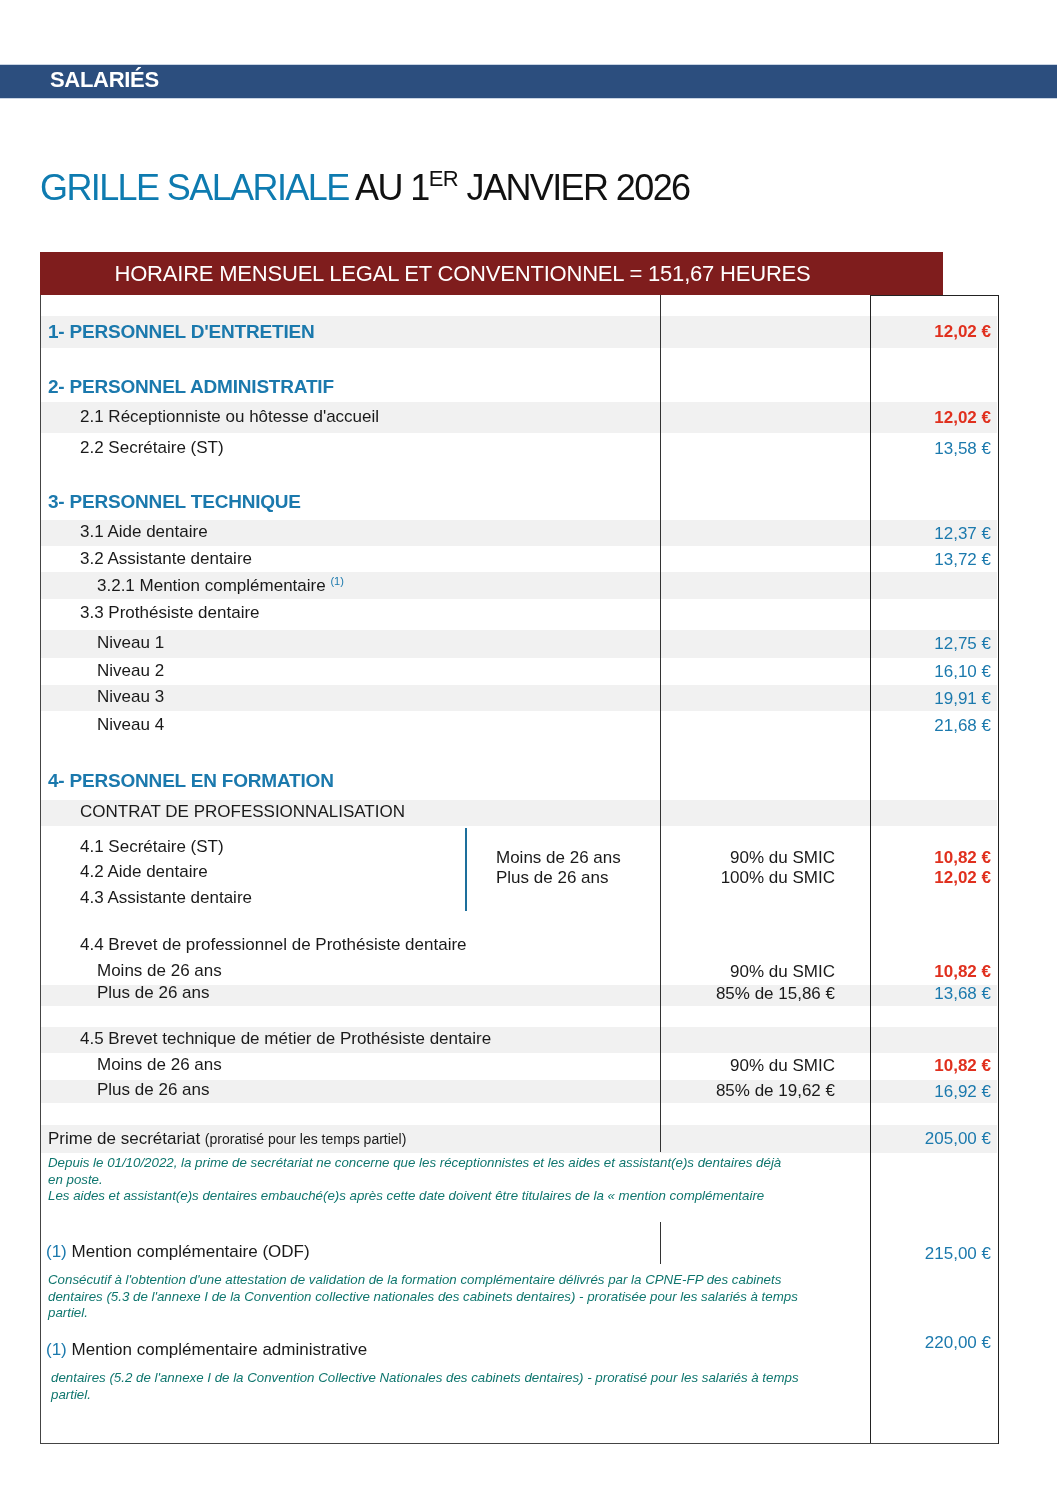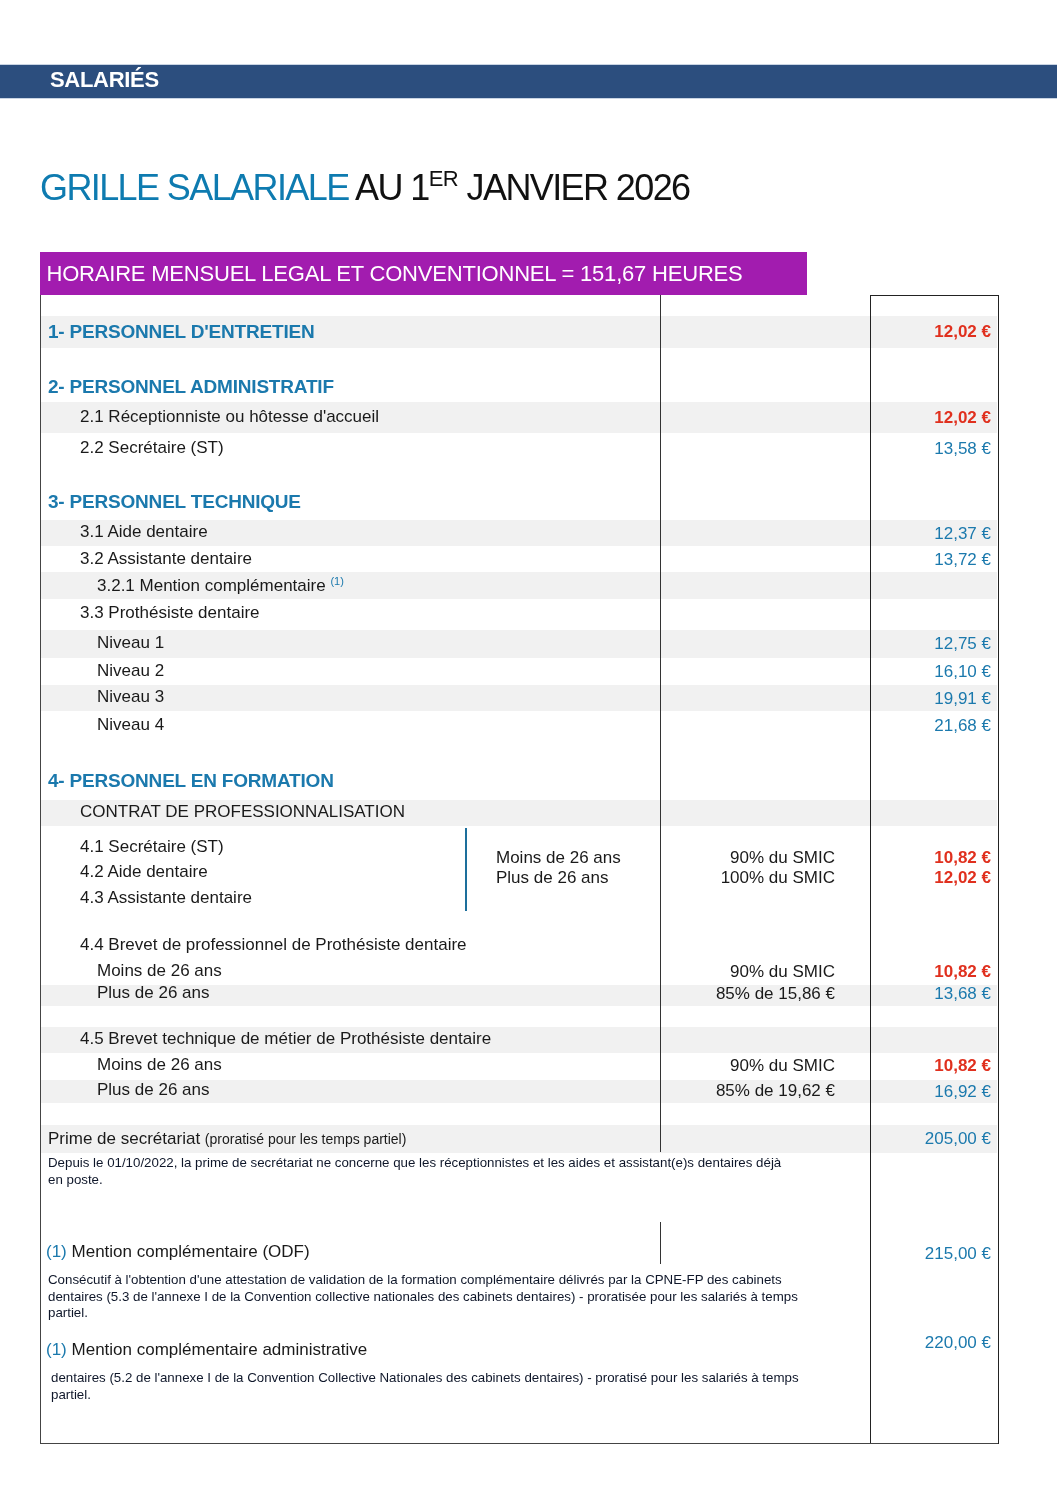--- a/index.html
+++ b/index.html
@@ -16,41 +16,41 @@
     letter-spacing: -0.3px;
   }
   .title {
     position: absolute; left: 40px; top: 166px; font-size: 36px; letter-spacing: -1.6px; white-space: nowrap;
   }
   .title .blue { color: #0e7bb0; }
   .title .black { color: #111; }
   .title sup { font-size: 22px; vertical-align: 14px; letter-spacing: -0.5px; }
 
   .hdr {
-    position: absolute; left: 40px; top: 252px; width: 767px; height: 43px; background: #a21caf;
+    position: absolute; left: 40px; top: 252px; width: 903px; height: 43px; background: #7f1d1d;
     color: #fff; font-size: 22px; line-height: 43px; text-align: center;
   }
   .hdr span { display: inline-block; margin-left: -58px; letter-spacing: -0.2px; }
 
   
   .frame-left { position: absolute; left: 40px; top: 295px; width: 1px; height: 1149px; background: #444; }
   .frame-bottom { position: absolute; left: 40px; top: 1443px; width: 958px; height: 1px; background: #444; }
   .col-right-box { position: absolute; left: 870px; top: 295px; width: 127px; height: 1148px; border: 1px solid #222; border-bottom: none; }
   .vline { position: absolute; left: 660px; width: 1px; background: #333; }
   .bracket { position: absolute; left: 465px; top: 828px; width: 2px; height: 83px; background: #1d6f9c; }
 
   .band { position: absolute; left: 41px; width: 956px; background: #f1f1f1; }
 
   .t { position: absolute; white-space: nowrap; font-size: 17px; }
   .sec { color: #1b79ad; font-weight: bold; font-size: 19px; letter-spacing: -0.2px; }
   .val { position: absolute; right: 68px; font-size: 17px; white-space: nowrap; text-align: right; }
   .red { color: #e0301e; font-weight: bold; }
   .blueval { color: #1b79ad; }
   .mid { position: absolute; right: 224px; font-size: 17px; white-space: nowrap; text-align: right; }
-  .note { position: absolute; font-size: 13.3px; line-height: 16.5px; color: #0f172a; }
+  .note { position: absolute; font-size: 13.3px; line-height: 16.5px; color: #0f766e; font-style: italic; }
   .sup { color: #1b79ad; font-size: 11px; vertical-align: 6px; }
   .fn { color: #1b79ad; }
 </style>
 </head>
 <body>
 
 <div class="banner">
   <span>SALARIÉS</span>
 </div>
 
@@ -134,20 +134,21 @@
 <div class="val red" style="top:1056px">10,82 €</div>
 <div class="t" style="left:97px;top:1080px">Plus de 26 ans</div>
 <div class="mid" style="top:1081px">85% de 19,62 €</div>
 <div class="val blueval" style="top:1082px">16,92 €</div>
 
 <div class="t" style="left:48px;top:1129px"><span>Prime de secrétariat</span> <span style="font-size:14px">(proratisé pour les temps partiel)</span></div>
 <div class="val blueval" style="top:1129px">205,00 €</div>
 <div class="note" style="left:48px;top:1155px">
   <div>Depuis le 01/10/2022, la prime de secrétariat ne concerne que les réceptionnistes et les aides et assistant(e)s dentaires déjà</div>
   <div>en poste.</div>
+  <div>Les aides et assistant(e)s dentaires embauché(e)s après cette date doivent être titulaires de la « mention complémentaire</div>
 </div>
 
 <div class="t" style="left:46px;top:1242px"><span class="fn">(1)</span> <span>Mention complémentaire (ODF)</span></div>
 <div class="val blueval" style="top:1244px">215,00 €</div>
 <div class="note" style="left:48px;top:1272px">
   <div>Consécutif à l'obtention d'une attestation de validation de la formation complémentaire délivrés par la CPNE-FP des cabinets</div>
   <div>dentaires (5.3 de l'annexe I de la Convention collective nationales des cabinets dentaires) - proratisée pour les salariés à temps</div>
   <div>partiel.</div>
 </div>
 

